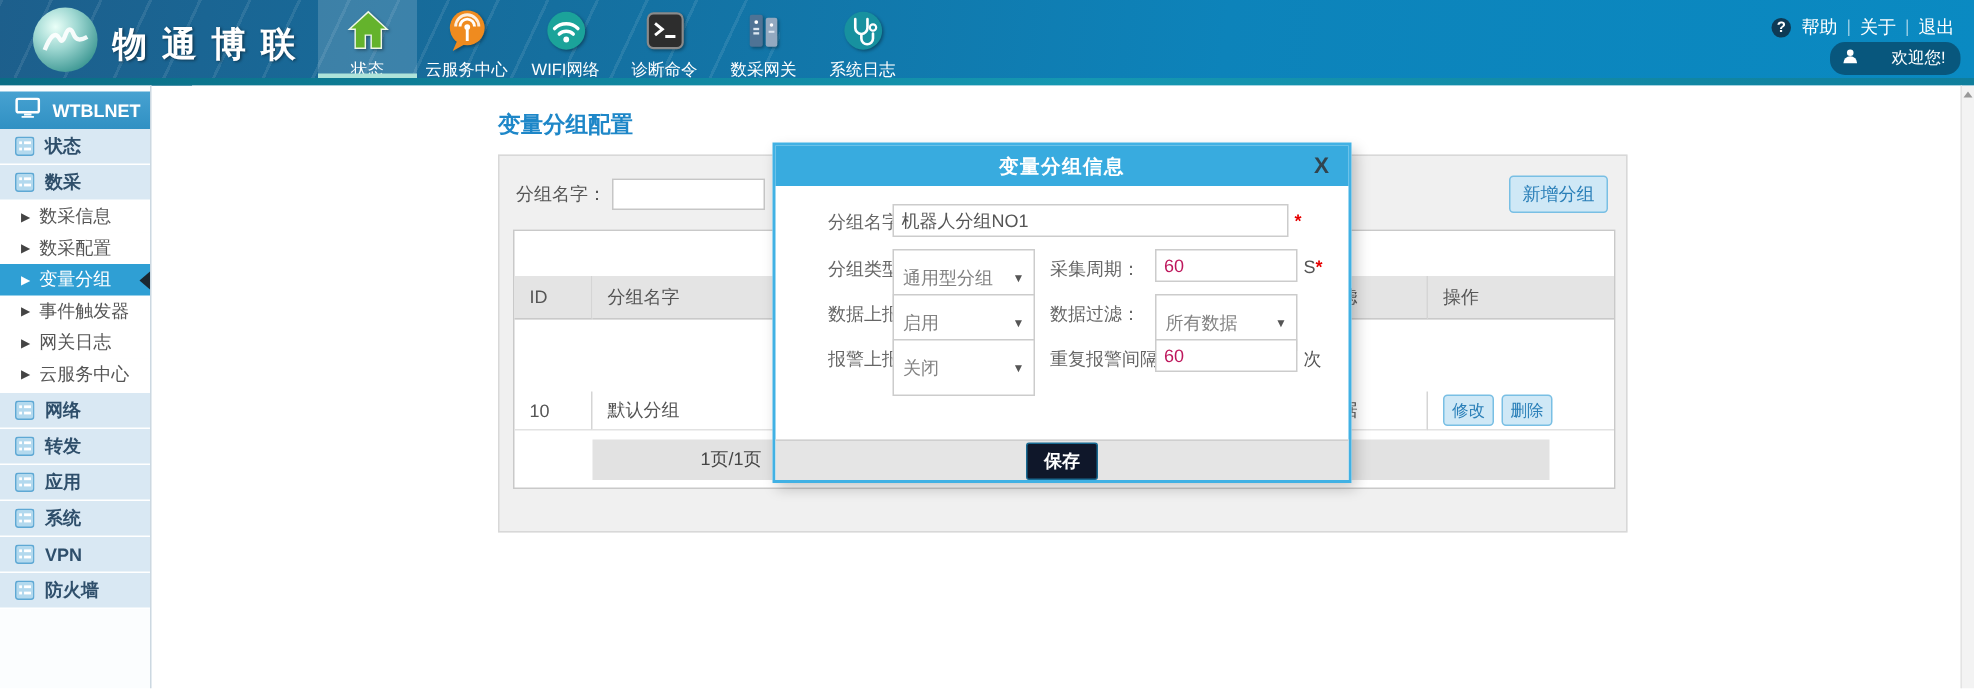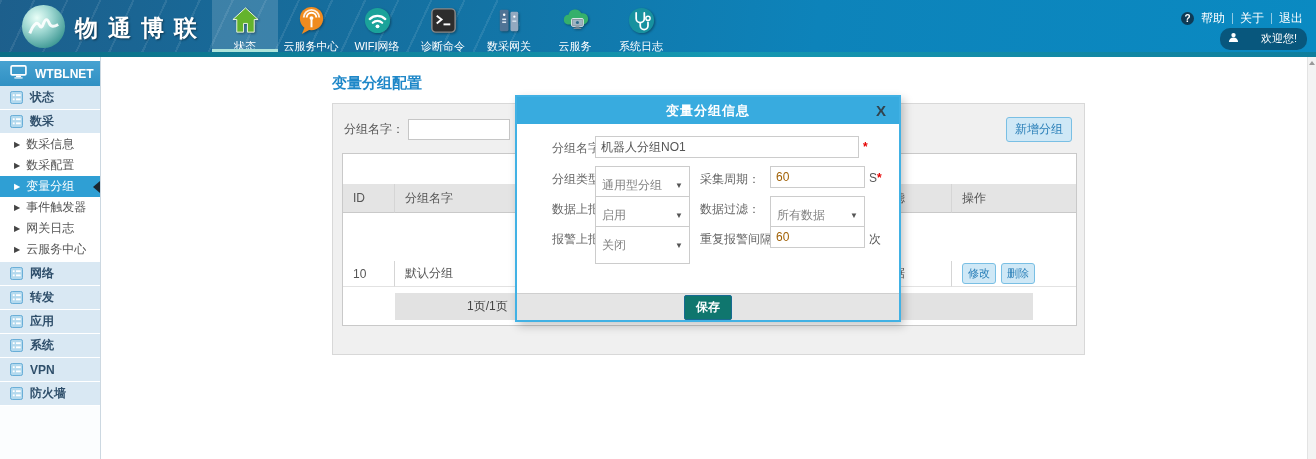--- a/index.html
+++ b/index.html
@@ -91,30 +91,30 @@
   .modal { position:absolute; left:387px; top:38px; width:386px; height:227px; background:#fff;
     border:2px solid #41b1e4; box-shadow:3px 4px 9px rgba(0,0,0,.22); z-index:10; }
   .modal-header { height:27px; background:#38abdf; color:#fff; font-weight:bold; font-size:13px;
     text-align:center; line-height:27px; position:relative; letter-spacing:1px; }
   .modal-close { position:absolute; right:12px; top:0; color:#32444e; font-weight:bold;
     font-size:15px; cursor:pointer; line-height:27px; }
   .modal-body { position:relative; height:169px; }
   .f-label { position:absolute; font-size:12px; color:#666; white-space:nowrap; }
   .f-input { position:absolute; height:22px; border:1px solid #ccc; font-size:12px; color:#555;
     padding:0 5px; background:#fff; }
-  .f-input.dim { color:#a16207; }
+  .f-input.dim { color:#be185d; }
   .f-select { position:absolute; height:22px; width:95px; border:1px solid #ccc; background:#fff;
     font-size:12px; color:#828282; display:flex; align-items:center;
     justify-content:space-between; padding:18px 6px; cursor:pointer; }
   .f-select .dd { font-size:8px; color:#555; }
   .req { color:#e60000; font-weight:bold; position:absolute; font-size:12px; }
   .suffix { position:absolute; font-size:12px; color:#555; }
   .modal-footer { height:27px; background:#e5e5e5; border-top:1px solid #cfcfcf; display:flex;
     align-items:center; justify-content:center; }
-  .save-btn { background:#0f766e; color:#fff; font-size:12px; font-weight:bold; padding:3px 11px;
+  .save-btn { background:#0f172a; color:#fff; font-size:12px; font-weight:bold; padding:3px 11px;
     border:1px solid #186a92; border-radius:2px; cursor:pointer; }
 
   
   .scrollbar { position:absolute; right:0; top:57px; width:9px; bottom:0; background:#f3f3f3;
     border-left:1px solid #e3e3e3; cursor:pointer; }
   .scroll-up { width:0; height:0; border-left:3px solid transparent;
     border-right:3px solid transparent; border-bottom:4px solid #999; margin:4px auto 0; }
 </style>
 </head>
 <body>
@@ -192,33 +192,20 @@
             <rect x="8.5" y="17" width="4" height="1.6" fill="#dce6f0"></rect>
             <circle cx="21" cy="12" r="1.2" fill="#fff"></circle>
             <rect x="19" y="16" width="4" height="1.4" fill="#dce6f0"></rect>
           </svg>
         </span>
         <span class="lbl">数采网关</span>
       </div>
       <div class="nav-item">
         <span>
           <svg viewBox="0 0 32 32">
-            <path d="M8 20a5 5 0 0 1 .8-9.9A7 7 0 0 1 22 8.6 5.5 5.5 0 0 1 24.5 20Z" fill="#35b06b"></path>
-            <rect x="12" y="14" width="12" height="8" rx="1" fill="#7d8b96" stroke="#e8eef2" stroke-width="1"></rect>
-            <rect x="13.2" y="15.2" width="9.6" height="5.6" fill="#9fb4c2"></rect>
-            <circle cx="18" cy="18" r="1.6" fill="#2f6d8e"></circle>
-            <rect x="16" y="22" width="4" height="1.5" fill="#7d8b96"></rect>
-            <rect x="14" y="23.5" width="8" height="1.2" fill="#7d8b96"></rect>
-          </svg>
-        </span>
-        <span class="lbl">云服务</span>
-      </div>
-      <div class="nav-item">
-        <span>
-          <svg viewBox="0 0 32 32">
             <circle cx="16" cy="16" r="13" fill="#17919f"></circle>
             <path d="M10.5 8v6a4.2 4.2 0 0 0 8.4 0V8" stroke="#fff" stroke-width="1.8" fill="none" stroke-linecap="round"></path>
             <path d="M14.7 18.5v2.8a4 4 0 0 0 8 0v-3.4" stroke="#fff" stroke-width="1.8" fill="none" stroke-linecap="round"></path>
             <circle cx="22.7" cy="13.8" r="2.2" fill="none" stroke="#fff" stroke-width="1.5"></circle>
           </svg>
         </span>
         <span class="lbl">系统日志</span>
       </div>
     </nav>
 

